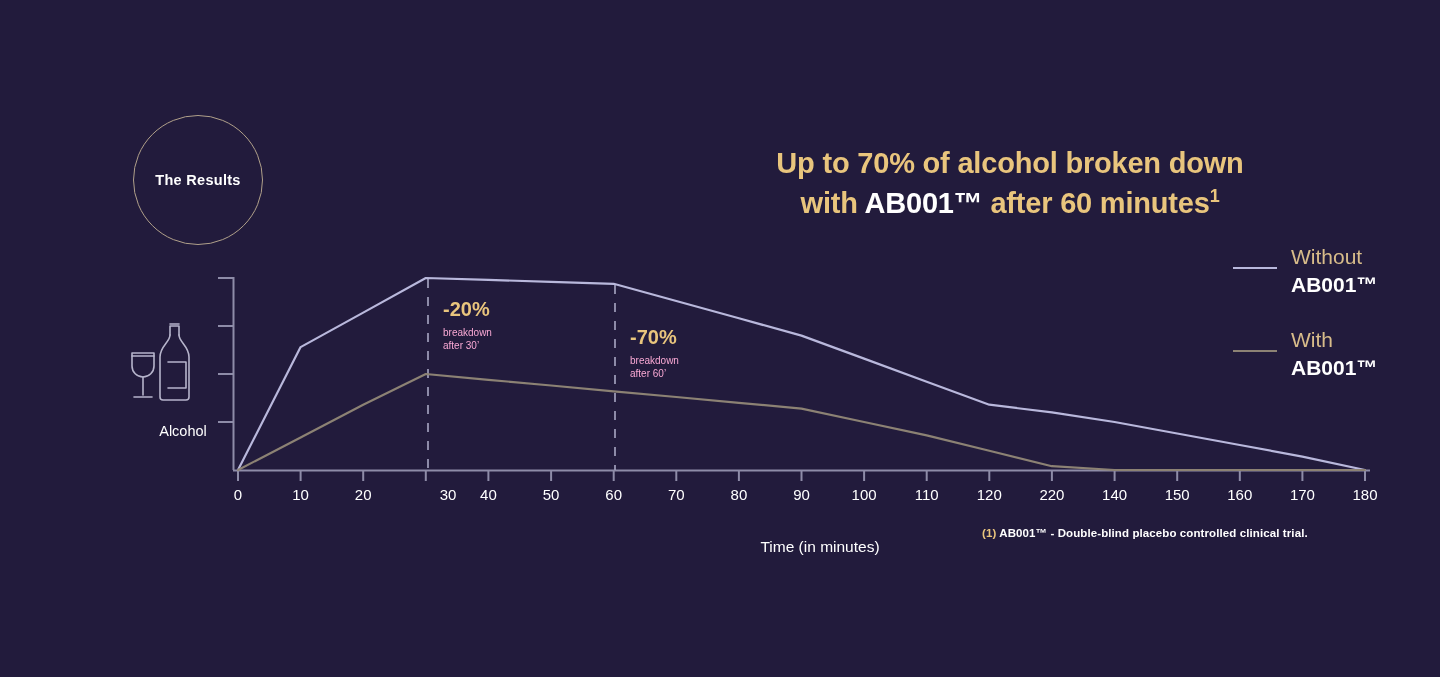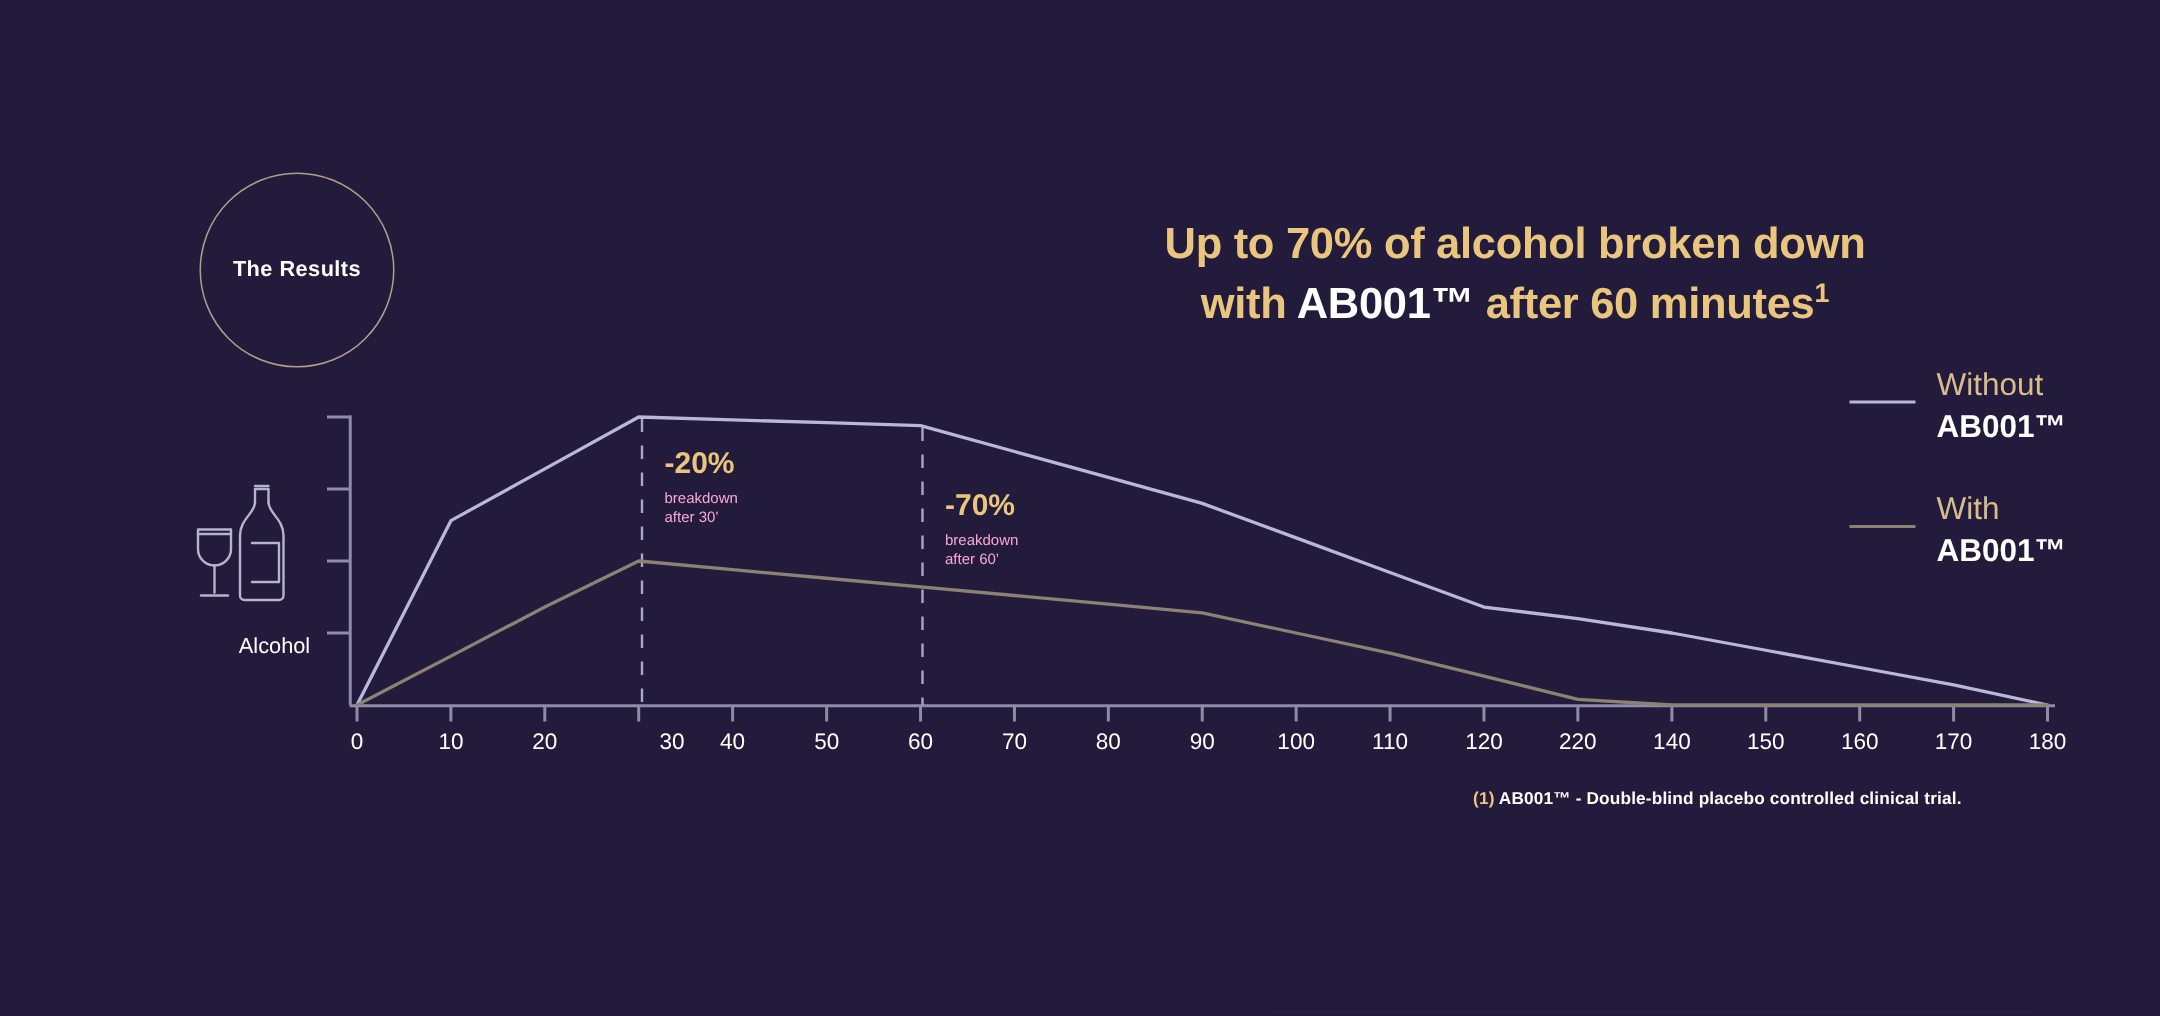--- a/index.html
+++ b/index.html
@@ -280,19 +280,20 @@
       <div class="xtick" style="left: 926.7px;">110</div>
       <div class="xtick" style="left: 989.3px;">120</div>
       <div class="xtick" style="left: 1051.9px;">220</div>
       <div class="xtick" style="left: 1114.6px;">140</div>
       <div class="xtick" style="left: 1177.2px;">150</div>
       <div class="xtick" style="left: 1239.8px;">160</div>
       <div class="xtick" style="left: 1302.4px;">170</div>
       <div class="xtick" style="left: 1365px;">180</div>
     </div>
 
+  <div id="xaxis-title">Time (in minutes)</div>
 
   <div id="footnote">
     <span class="marker">(1)</span>
     <span>AB001™</span><span> - Double-blind placebo controlled clinical trial.</span>
   </div>
 
 </div>
 
 </body></html>

